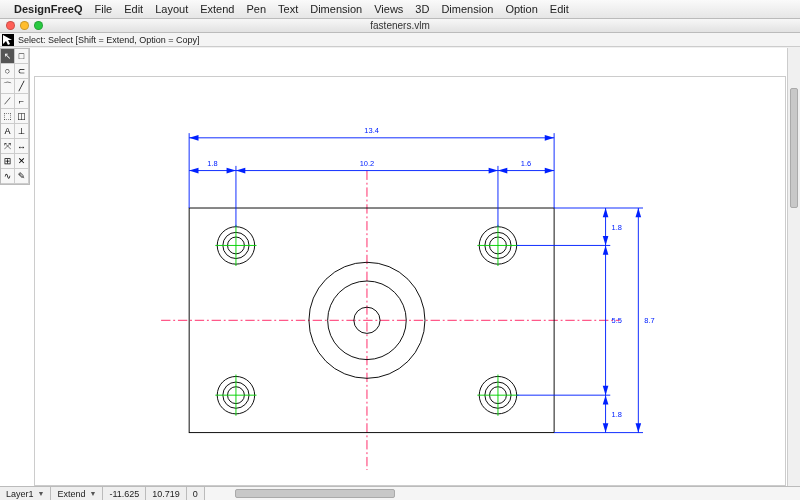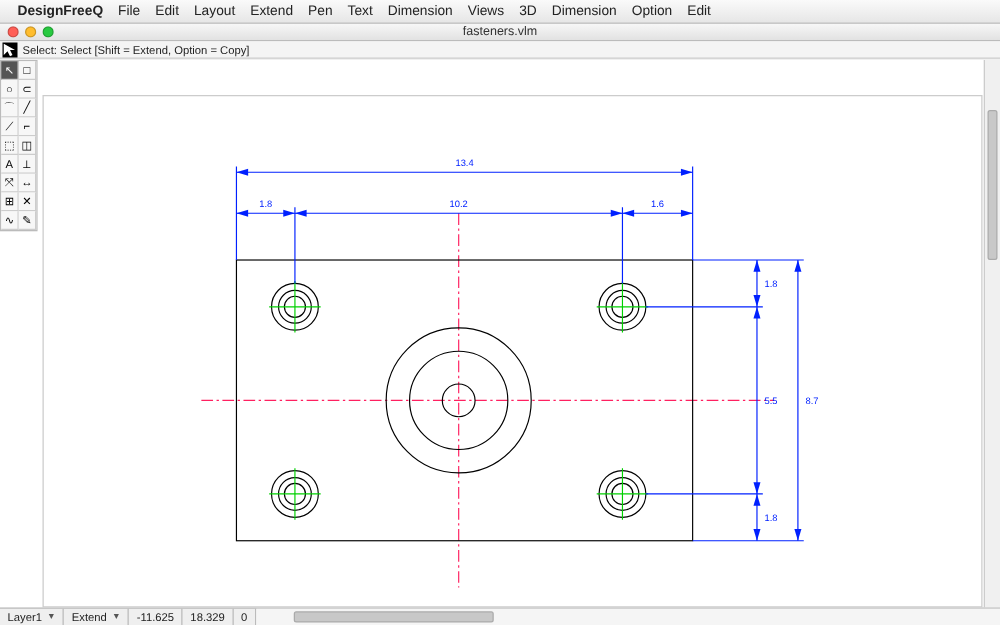--- a/index.html
+++ b/index.html
@@ -204,18 +204,18 @@
 
   <div class="vscroll">
     <div class="thumb"></div>
   </div>
 </div>
 
 <div class="statusbar">
   <div class="seg dd">Layer1</div>
   <div class="seg dd">Extend</div>
   <div class="seg">-11.625</div>
-  <div class="seg">18.329</div>
+  <div class="seg">10.719</div>
   <div class="seg">0</div>
   <div class="hscroll">
     <div class="thumb"></div>
   </div>
 </div>
 
 </body></html>

